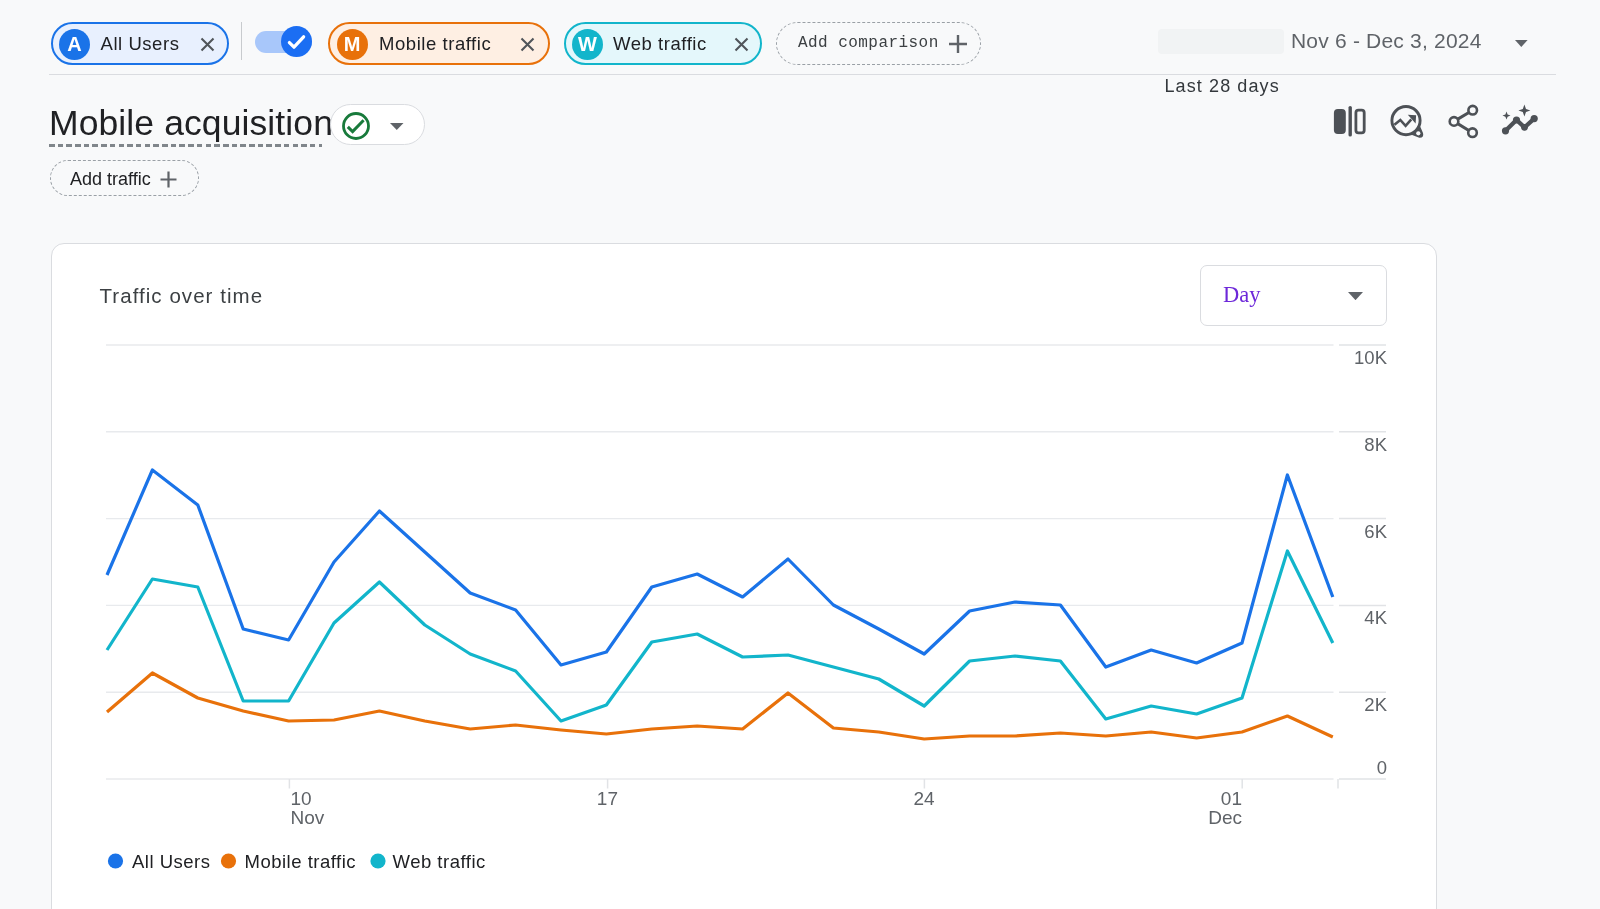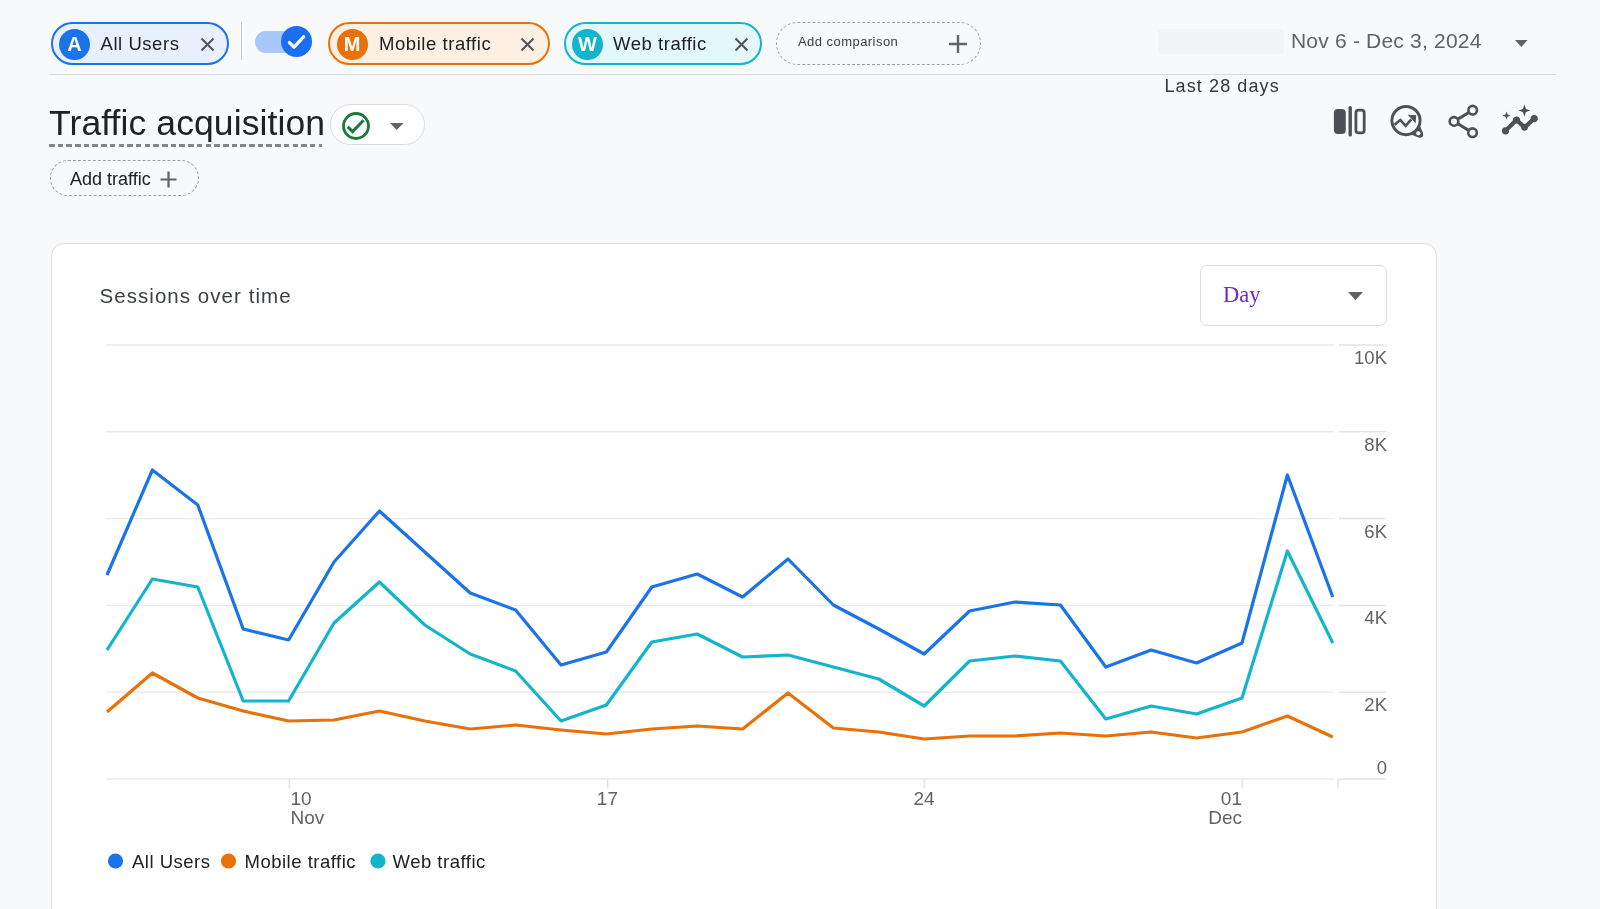--- a/index.html
+++ b/index.html
@@ -40,35 +40,35 @@
 
 <div class="chip" style="left:563.5px;width:198px;border:2px solid #12b5cb;background:#e4f7fb;">
   <div class="lc" style="background:#12b5cb;">W</div>
   <div class="lbl" style="left:47.5px;">Web traffic</div>
   <svg class="xic" style="left:168px;top:13px;width:15px;height:15px;" viewBox="0 0 15 15">
       <path d="M1.5 1.5 L13.5 13.5 M13.5 1.5 L1.5 13.5" stroke="#50555a" stroke-width="2.1" fill="none"></path>
     </svg>
 </div>
 
 <div class="dashpill" style="left:776px;top:22px;width:204.5px;height:43px;border-radius:21.5px;"></div>
-<div class="abs" style="left:798px;top:33.5px;font-size:13px;color:#3c4043;letter-spacing:0.45px;">Add comparison</div>
+<div class="abs" style="left:798px;top:33.5px;font-size:16px;color:#3c4043;letter-spacing:0.45px;font-family:Liberation Mono, monospace;">Add comparison</div>
 <svg class="abs" style="left:948px;top:34px;width:20px;height:20px;" viewBox="0 0 20 20">
     <path d="M10 1 V19 M1 10 H19" stroke="#5f6368" stroke-width="2.4" fill="none"></path>
   </svg>
 
 <div class="abs" style="left:1157.8px;top:28.5px;width:126px;height:25px;background:#f1f3f4;border-radius:4px;"></div>
 <div class="abs" style="left:1164.5px;top:31.5px;font-size:18px;color:#33383c;letter-spacing:1.1px;margin-top:44px;">Last 28 days</div>
 <div class="abs" style="left:1291px;top:28.5px;font-size:21px;color:#5f6368;letter-spacing:0.2px;">Nov 6 - Dec 3, 2024</div>
 <svg class="abs" style="left:1515px;top:40.3px;width:12.6px;height:7px;" viewBox="0 0 12.6 7">
     <path d="M0 0 H12.6 L6.3 7 Z" fill="#5f6368"></path>
   </svg>
 
 <div class="abs" style="left:49px;top:73.8px;width:1507px;height:1.5px;background:#dadce0;"></div>
 
-<div class="abs" style="left:49px;top:102.6px;font-size:35.5px;color:#202124;letter-spacing:0.1px;">Traffic acquisition</div>
+<div class="abs" style="left:49px;top:102.6px;font-size:35.5px;color:#202124;letter-spacing:0.1px;">Mobile acquisition</div>
 <div class="abs" style="left:48.5px;top:144px;width:273px;height:2.6px;background:repeating-linear-gradient(90deg,#80868b 0 5.5px,transparent 5.5px 8.7px);"></div>
 
 <div class="abs" style="left:329.5px;top:103.8px;width:95.5px;height:41.2px;box-sizing:border-box;border:1px solid #dadce0;border-radius:20.6px;background:#fff;"></div>
 <svg class="abs" style="left:342.4px;top:111.6px;width:28px;height:28px;" viewBox="0 0 28 28">
     <circle cx="14" cy="14" r="12.5" fill="none" stroke="#187a3b" stroke-width="2.8"></circle>
     <path d="M5.8 14.9 L10.6 19.6 L21.6 8.2" stroke="#187a3b" stroke-width="3" fill="none"></path>
   </svg>
 <svg class="abs" style="left:390px;top:123.2px;width:13.5px;height:7px;" viewBox="0 0 13.5 7">
     <path d="M0 0 H13.5 L6.75 7 Z" fill="#5f6368"></path>
   </svg>
@@ -102,21 +102,21 @@
   <circle cx="11.5" cy="30.8" r="3.6" fill="#4d5156"></circle>
   <circle cx="22.5" cy="20" r="3.6" fill="#4d5156"></circle>
   <circle cx="30.5" cy="27.3" r="3.4" fill="#4d5156"></circle>
   <circle cx="40.2" cy="18.6" r="3.6" fill="#4d5156"></circle>
   <path d="M12.5 11.6 L13.6 14.5 L16.5 15.6 L13.6 16.7 L12.5 19.6 L11.4 16.7 L8.5 15.6 L11.4 14.5 Z" fill="#4d5156"></path>
   <path d="M30.4 4.5 L32 8.9 L36.4 10.5 L32 12.1 L30.4 16.5 L28.8 12.1 L24.4 10.5 L28.8 8.9 Z" fill="#4d5156"></path>
 </svg>
 
 <div class="abs" style="left:50.5px;top:242.5px;width:1386.5px;height:680px;box-sizing:border-box;background:#fff;border:1.4px solid #dadce0;border-radius:13px;"></div>
 
-<div class="abs" style="left:99.5px;top:284px;font-size:20.5px;color:#3c4043;letter-spacing:1.05px;">Sessions over time</div>
+<div class="abs" style="left:99.5px;top:284px;font-size:20.5px;color:#3c4043;letter-spacing:1.05px;">Traffic over time</div>
 
 <div class="abs" style="left:1200px;top:265px;width:187px;height:60.5px;box-sizing:border-box;border:1.5px solid #dadce0;border-radius:7px;background:#fff;"></div>
 <div class="abs" style="left:1223px;top:282px;font-size:22.5px;color:#6d28d9;font-family:Liberation Serif, serif;">Day</div>
 <svg class="abs" style="left:1348px;top:291.5px;width:15px;height:8.2px;" viewBox="0 0 15 8.2">
     <path d="M0 0 H15 L7.5 8.2 Z" fill="#5f6368"></path>
   </svg>
 
 <svg class="abs" style="left:0;top:0;width:1600px;height:909px;" viewBox="0 0 1600 909">
 
   <g stroke="#e8eaed" stroke-width="1.4">

